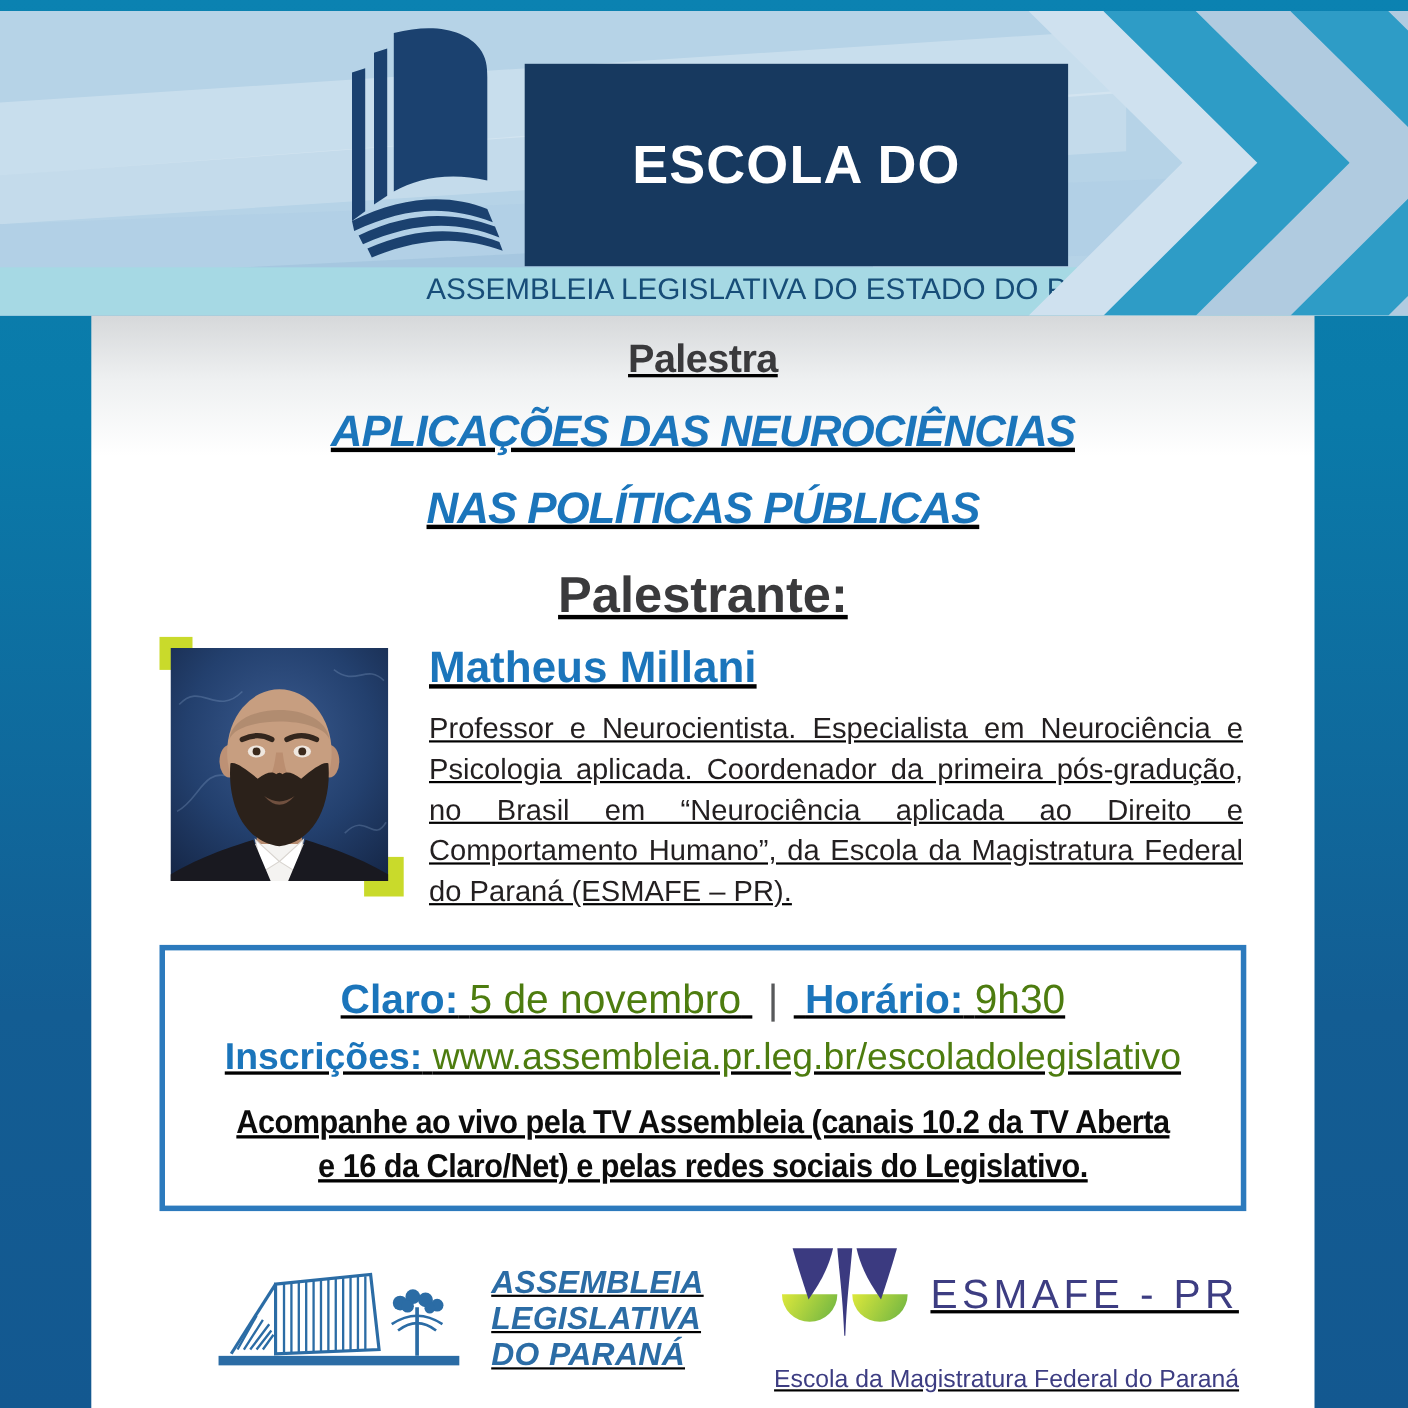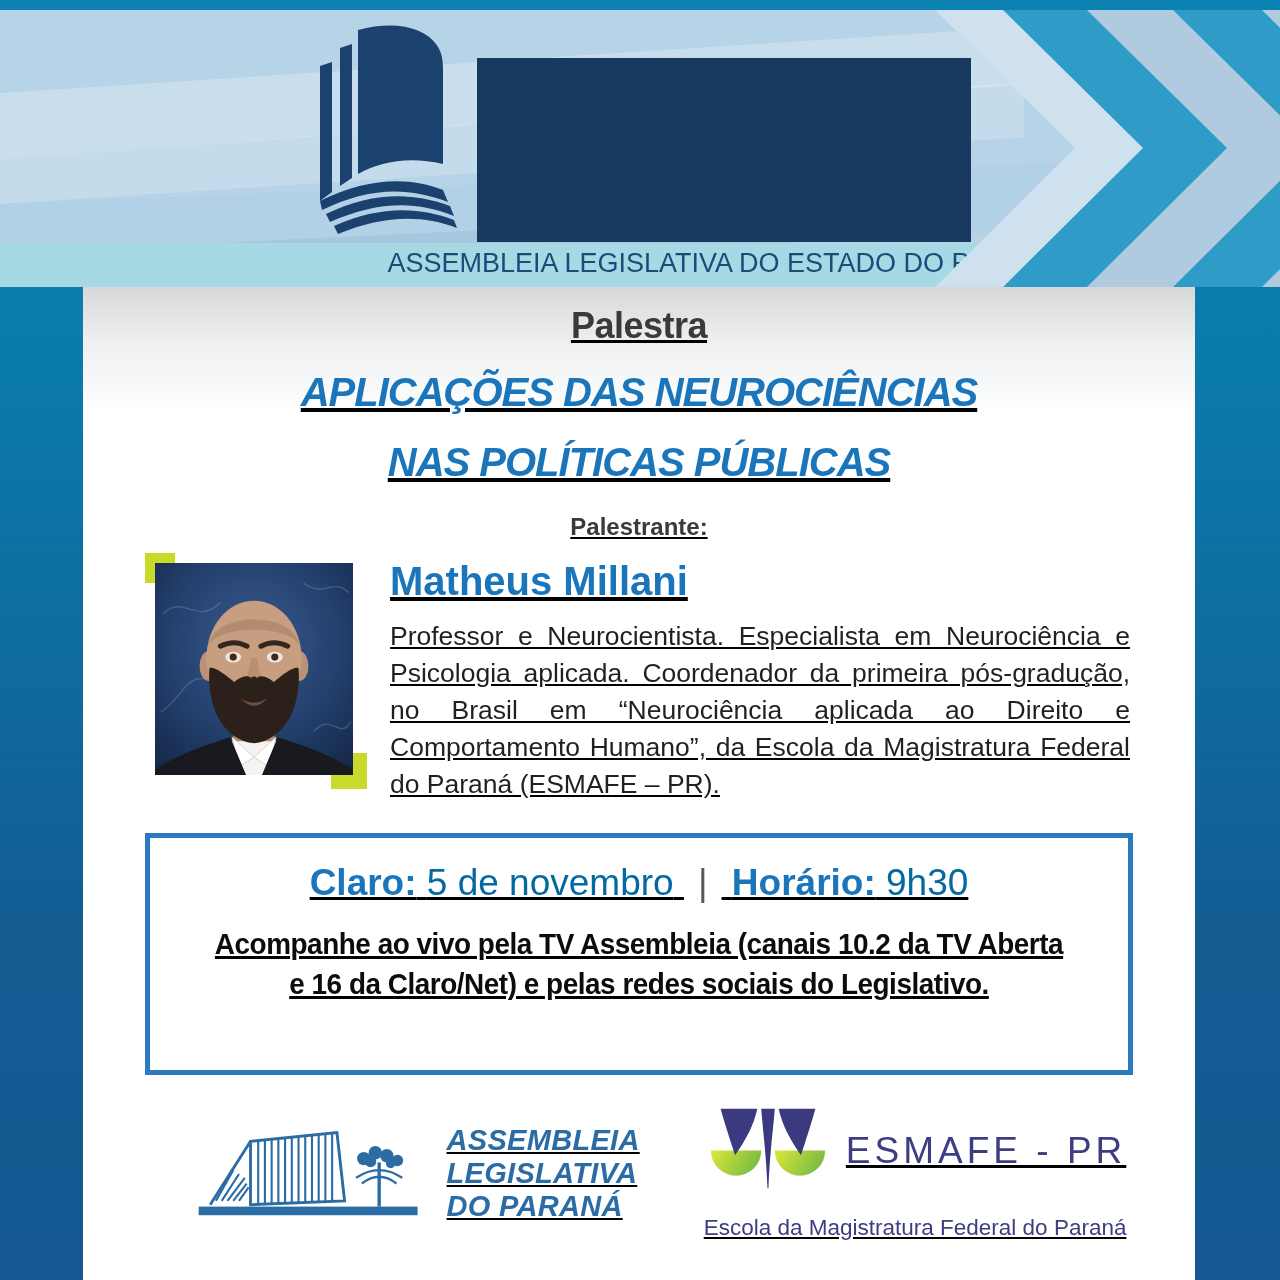--- a/index.html
+++ b/index.html
@@ -33,36 +33,36 @@
   }
   .navybox-line{color:#ffffff;font-weight:700;font-size:49px;line-height:60px;letter-spacing:1px;}
   
   .content{
     position:absolute;left:83px;top:287px;width:1112px;height:1158px;
     background:linear-gradient(180deg,#d6d8da 0%,#eef0f1 5%,#ffffff 11%);
     text-decoration:underline;
   }
   .kicker{margin-top:18px;text-align:center;font-size:36px;font-weight:700;color:#3a3a3c;letter-spacing:-0.5px;}
   .title{margin-top:10px;text-align:center;color:#1b75bb;font-weight:700;font-style:italic;font-size:40px;line-height:70px;letter-spacing:-1px;}
-  .speaker-heading{margin-top:16px;text-align:center;font-size:24px;font-weight:700;color:#3a3a3c;}
+  .speaker-heading{margin-top:16px;text-align:center;font-size:46px;font-weight:700;color:#3a3a3c;}
   .speaker-row{display:flex;margin-top:22px;padding-left:72px;}
   .photo-wrap{position:relative;width:198px;height:212px;flex:0 0 auto;}
   .corner{position:absolute;background:#c9da2b;}
   .corner.tl{left:-10px;top:-10px;width:30px;height:30px;}
   .corner.br{right:-14px;bottom:-14px;width:36px;height:36px;}
   .portrait{position:relative;z-index:1;width:198px;height:212px;display:block;}
   .speaker-info{margin-left:37px;width:740px;}
   .speaker-name{font-size:40px;font-weight:700;color:#1b75bb;margin-top:-4px;}
   .bio{margin:14px 0 0 0;font-size:26.5px;line-height:37px;color:#231f20;text-align:justify;}
   
   .info-box{margin:30px auto 0 auto;width:988px;height:242px;border:5px solid #2c7abd;background:#ffffff;}
   .line1{margin-top:24px;text-align:center;font-size:37px;}
   .line2{margin-top:12px;text-align:center;font-size:34px;}
   .lbl{color:#1b75bb;font-weight:700;}
-  .val{color:#0369a1;font-weight:400;}
+  .val{color:#4d7c0f;font-weight:400;}
   .sep{color:#58595b;font-weight:400;padding:0 14px;}
   .broadcast{margin-top:20px;text-align:center;font-size:30px;line-height:40px;font-weight:700;color:#0c0c0c;letter-spacing:-0.5px;transform:scaleX(0.93);}
   
   .footer{display:flex;justify-content:center;align-items:center;gap:64px;margin-top:30px;padding-left:39px;}
   .alep{display:flex;align-items:center;gap:16px;}
   .building{width:240px;height:106px;}
   .alep-text{font-style:italic;font-weight:700;color:#2b6ca5;font-size:29px;line-height:33px;letter-spacing:0.3px;}
   .esmafe{display:flex;flex-direction:column;align-items:center;}
   .esmafe-top{display:flex;align-items:center;gap:14px;}
   .scales{width:128px;height:92px;}
@@ -92,20 +92,21 @@
         <path d="M62 8 C100 -2 128 6 140 22 C146 30 147 38 147 48 L147 142 C112 134 84 140 62 152 Z"></path>
         <path d="M44 26 L56 22 L56 156 L44 164 Z"></path>
         <path d="M24 44 L36 40 L36 170 L24 179 Z"></path>
         <path d="M24 179 C70 156 112 154 147 168 L152 180 C110 164 72 166 26 188 Z"></path>
         <path d="M30 192 C76 170 116 170 154 184 L158 194 C118 178 80 180 34 200 Z"></path>
         <path d="M38 204 C82 184 122 184 158 198 L161 206 C124 192 86 194 42 212 Z"></path>
       </g>
     </svg>
 
     <div class="navybox">
+      <div class="navybox-line">ESCOLA DO</div>
     </div>
   </div>
 
   <div class="content">
 
     <div class="kicker">Palestra</div>
 
     <div class="title">
       <div>APLICAÇÕES DAS NEUROCIÊNCIAS</div>
       <div>NAS POLÍTICAS PÚBLICAS</div>
@@ -157,20 +158,24 @@
     </div>
 
     <div class="info-box">
       <div class="line1">
         <span class="lbl">Claro:</span>
         <span class="val">5 de novembro</span>
         <span class="sep">|</span>
         <span class="lbl">Horário:</span>
         <span class="val">9h30</span>
       </div>
+      <div class="line2">
+        <span class="lbl">Inscrições:</span>
+        <span class="val">www.assembleia.pr.leg.br/escoladolegislativo</span>
+      </div>
       <div class="broadcast">
         <div>Acompanhe ao vivo pela TV Assembleia (canais 10.2 da TV Aberta</div>
         <div>e 16 da Claro/Net) e pelas redes sociais do Legislativo.</div>
       </div>
     </div>
 
     <div class="footer">
       <div class="alep">
         <svg class="building" viewBox="0 0 250 110">
           <g stroke="#2b6ca5" fill="none" stroke-width="3">

